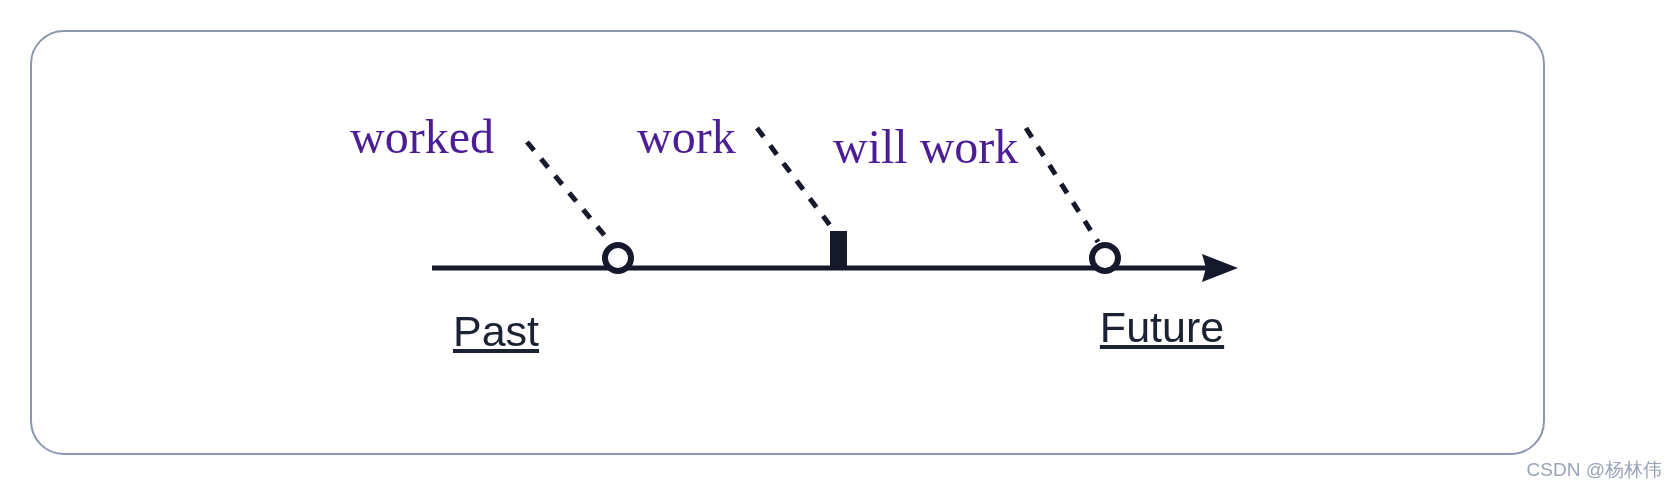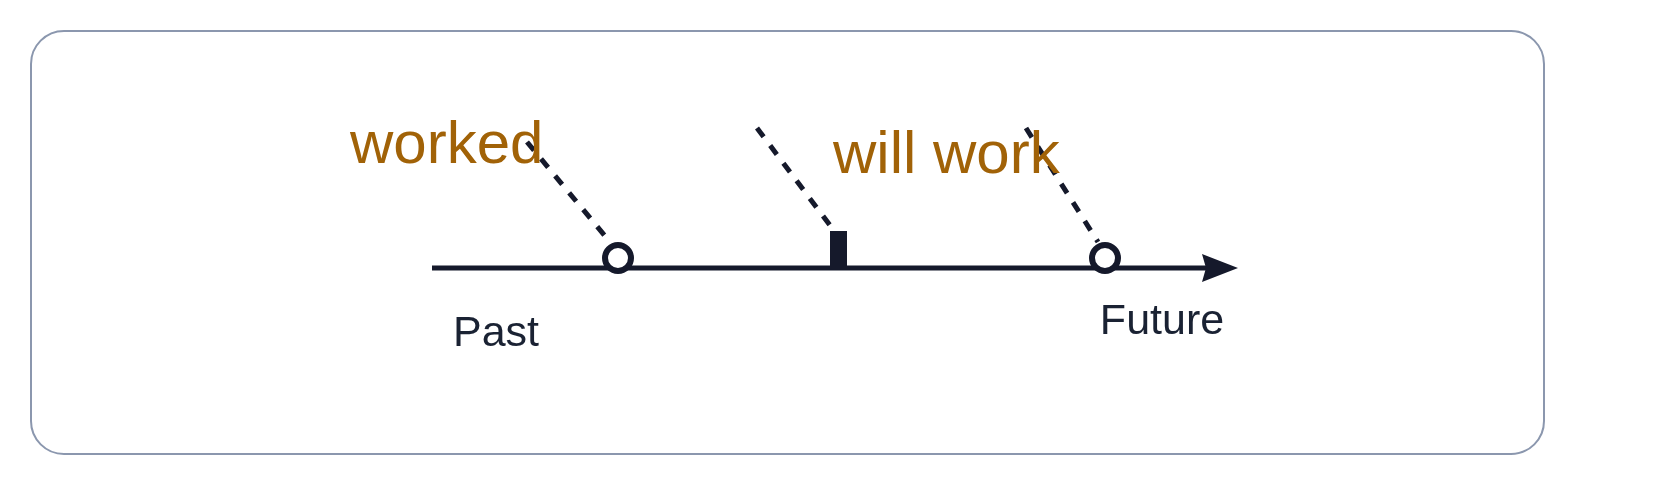--- a/index.html
+++ b/index.html
@@ -34,35 +34,36 @@
   .diagram-svg {
     position: absolute;
     left: 0;
     top: 0;
     width: 1680px;
     height: 489px;
   }
   
   .tense-label {
     position: absolute;
-    color: #a16207;
-    font-size: 60px;
+    color: #4c1d95;
+    font-size: 48px;
     line-height: 1;
     white-space: nowrap;
-    font-family: Liberation Sans, sans-serif;
+    font-family: Liberation Serif, serif;
   }
   
   .time-label {
     position: absolute;
     color: #1a2233;
     font-size: 43px;
     line-height: 1;
     white-space: nowrap;
     text-align: center;
     font-family: "Liberation Sans", "DejaVu Sans", sans-serif;
+    text-decoration: underline;
   }
   
   .watermark {
     position: absolute;
     right: 18px;
     bottom: 6px;
     color: #9aa4b8;
     font-size: 19px;
     white-space: nowrap;
     font-family: "Liberation Sans", "DejaVu Sans", sans-serif;
@@ -87,19 +88,21 @@
     <line x1="1026" y1="128" x2="1098" y2="242" stroke="#15192b" stroke-width="5" stroke-dasharray="11 11"></line>
 
     <circle cx="618" cy="258" r="13" fill="#ffffff" stroke="#15192b" stroke-width="6"></circle>
 
     <rect x="830" y="231" width="17" height="39" fill="#15192b"></rect>
 
     <circle cx="1105" cy="258" r="13" fill="#ffffff" stroke="#15192b" stroke-width="6"></circle>
   </svg>
 
   <div class="tense-label" style="left:350px; top:113px;">worked</div>
+  <div class="tense-label" style="left:637px; top:113px;">work</div>
   <div class="tense-label" style="left:833px; top:123px;">will work</div>
 
   <div class="time-label" style="left:346px; top:310px; width:300px;">Past</div>
-  <div class="time-label" style="left:1012px; top:298px; width:300px;">Future</div>
+  <div class="time-label" style="left:1012px; top:306px; width:300px;">Future</div>
 
+  <div class="watermark">CSDN @杨林伟</div>
 
 </div>
 
 </body></html>

